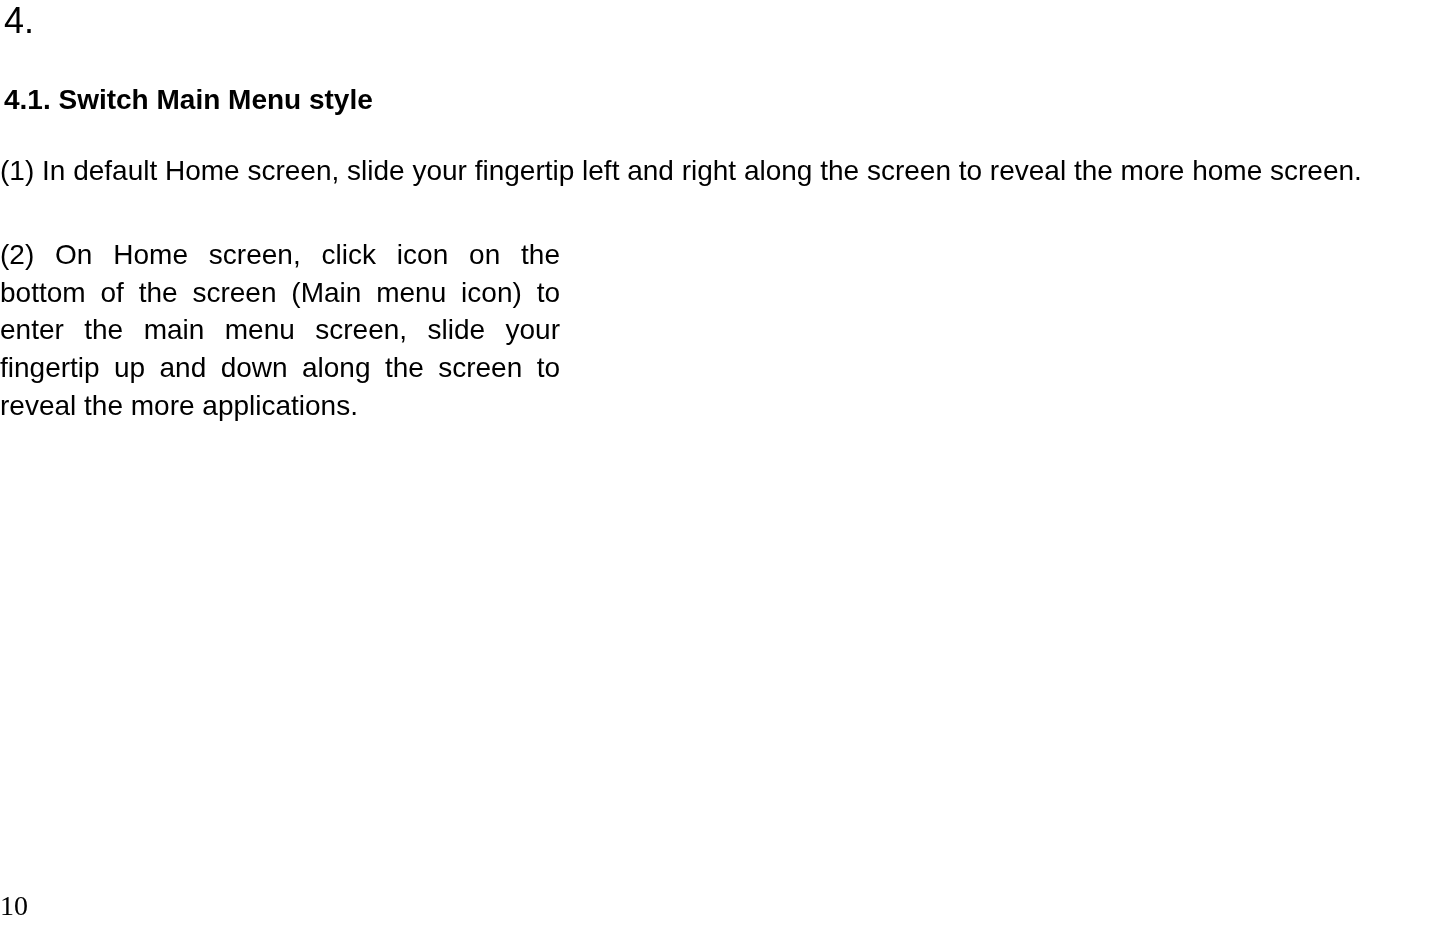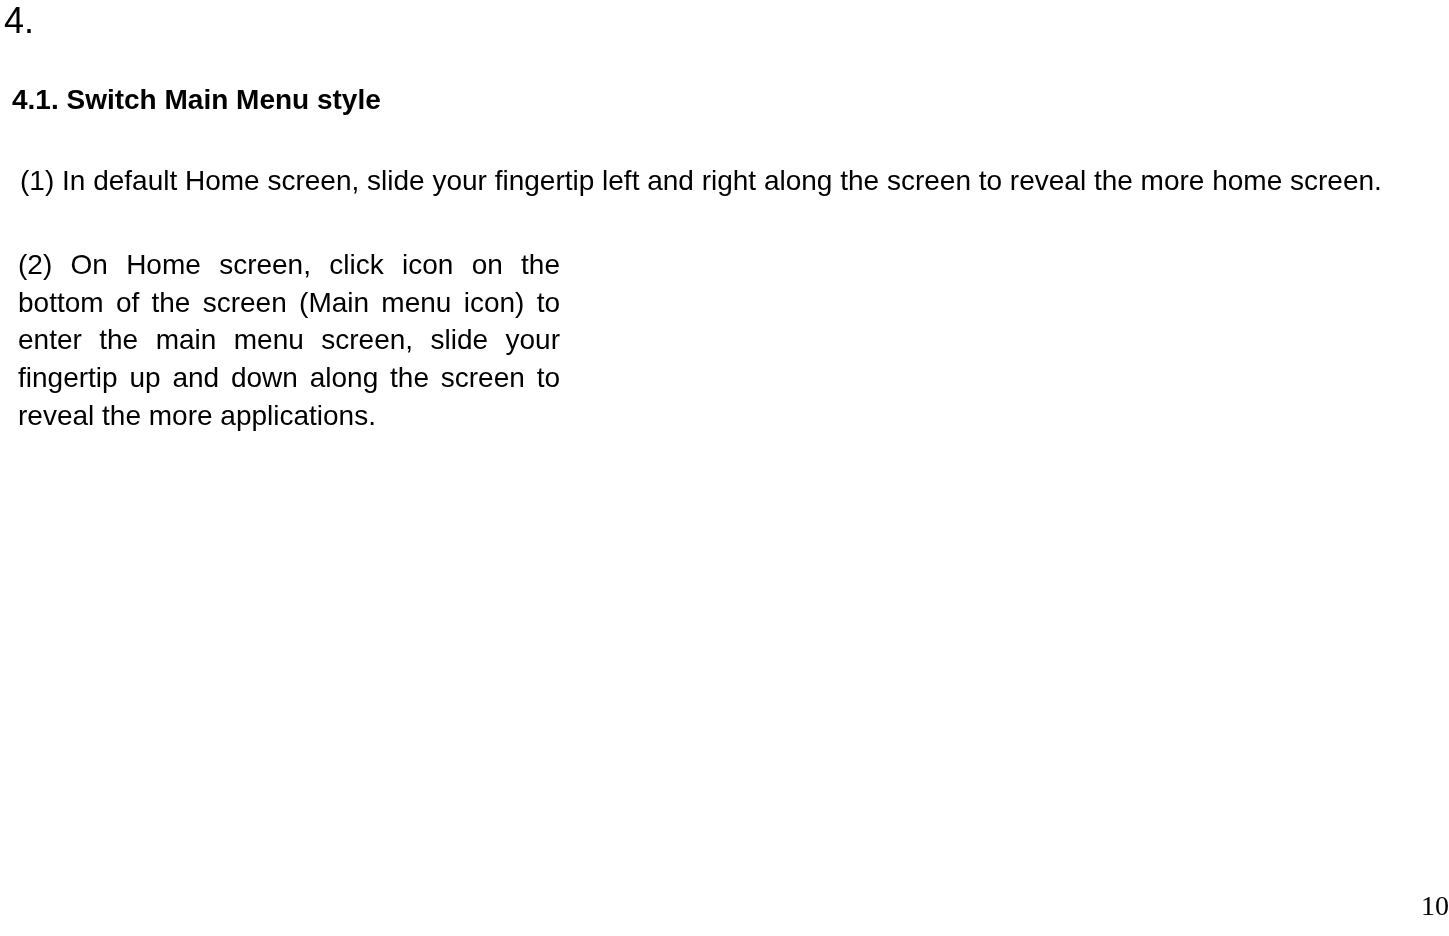--- a/index.html
+++ b/index.html
@@ -27,45 +27,45 @@
     .section-number {
       font-weight: normal;
       margin-right: 48px;
     }
     .section-title {
       font-weight: bold;
     }
     .subsection-heading {
       font-size: 28px;
       font-weight: bold;
-      padding-left: 12px;
+      padding-left: 4px;
       margin-top: 42px;
     }
     .paragraph-1 {
       font-size: 28px;
       font-weight: normal;
-      padding-left: 20px;
-      margin-top: 46px;
+      padding-left: 0;
+      margin-top: 36px;
       line-height: 1.35;
     }
     .paragraph-2 {
       font-size: 28px;
       font-weight: normal;
-      padding-left: 18px;
+      padding-left: 0;
       margin-top: 46px;
       line-height: 1.35;
       width: 560px;
       text-align: justify;
     }
     .page-number {
       position: absolute;
       bottom: 14px;
       left: 0;
       right: 0;
-      text-align: right;
+      text-align: left;
       font-size: 28px;
       font-family: "Times New Roman", Times, serif;
     }
   </style>
 </head>
 <body>
 
 <h1 class="section-heading">
   <span class="section-number">4.</span>
 </h1>

